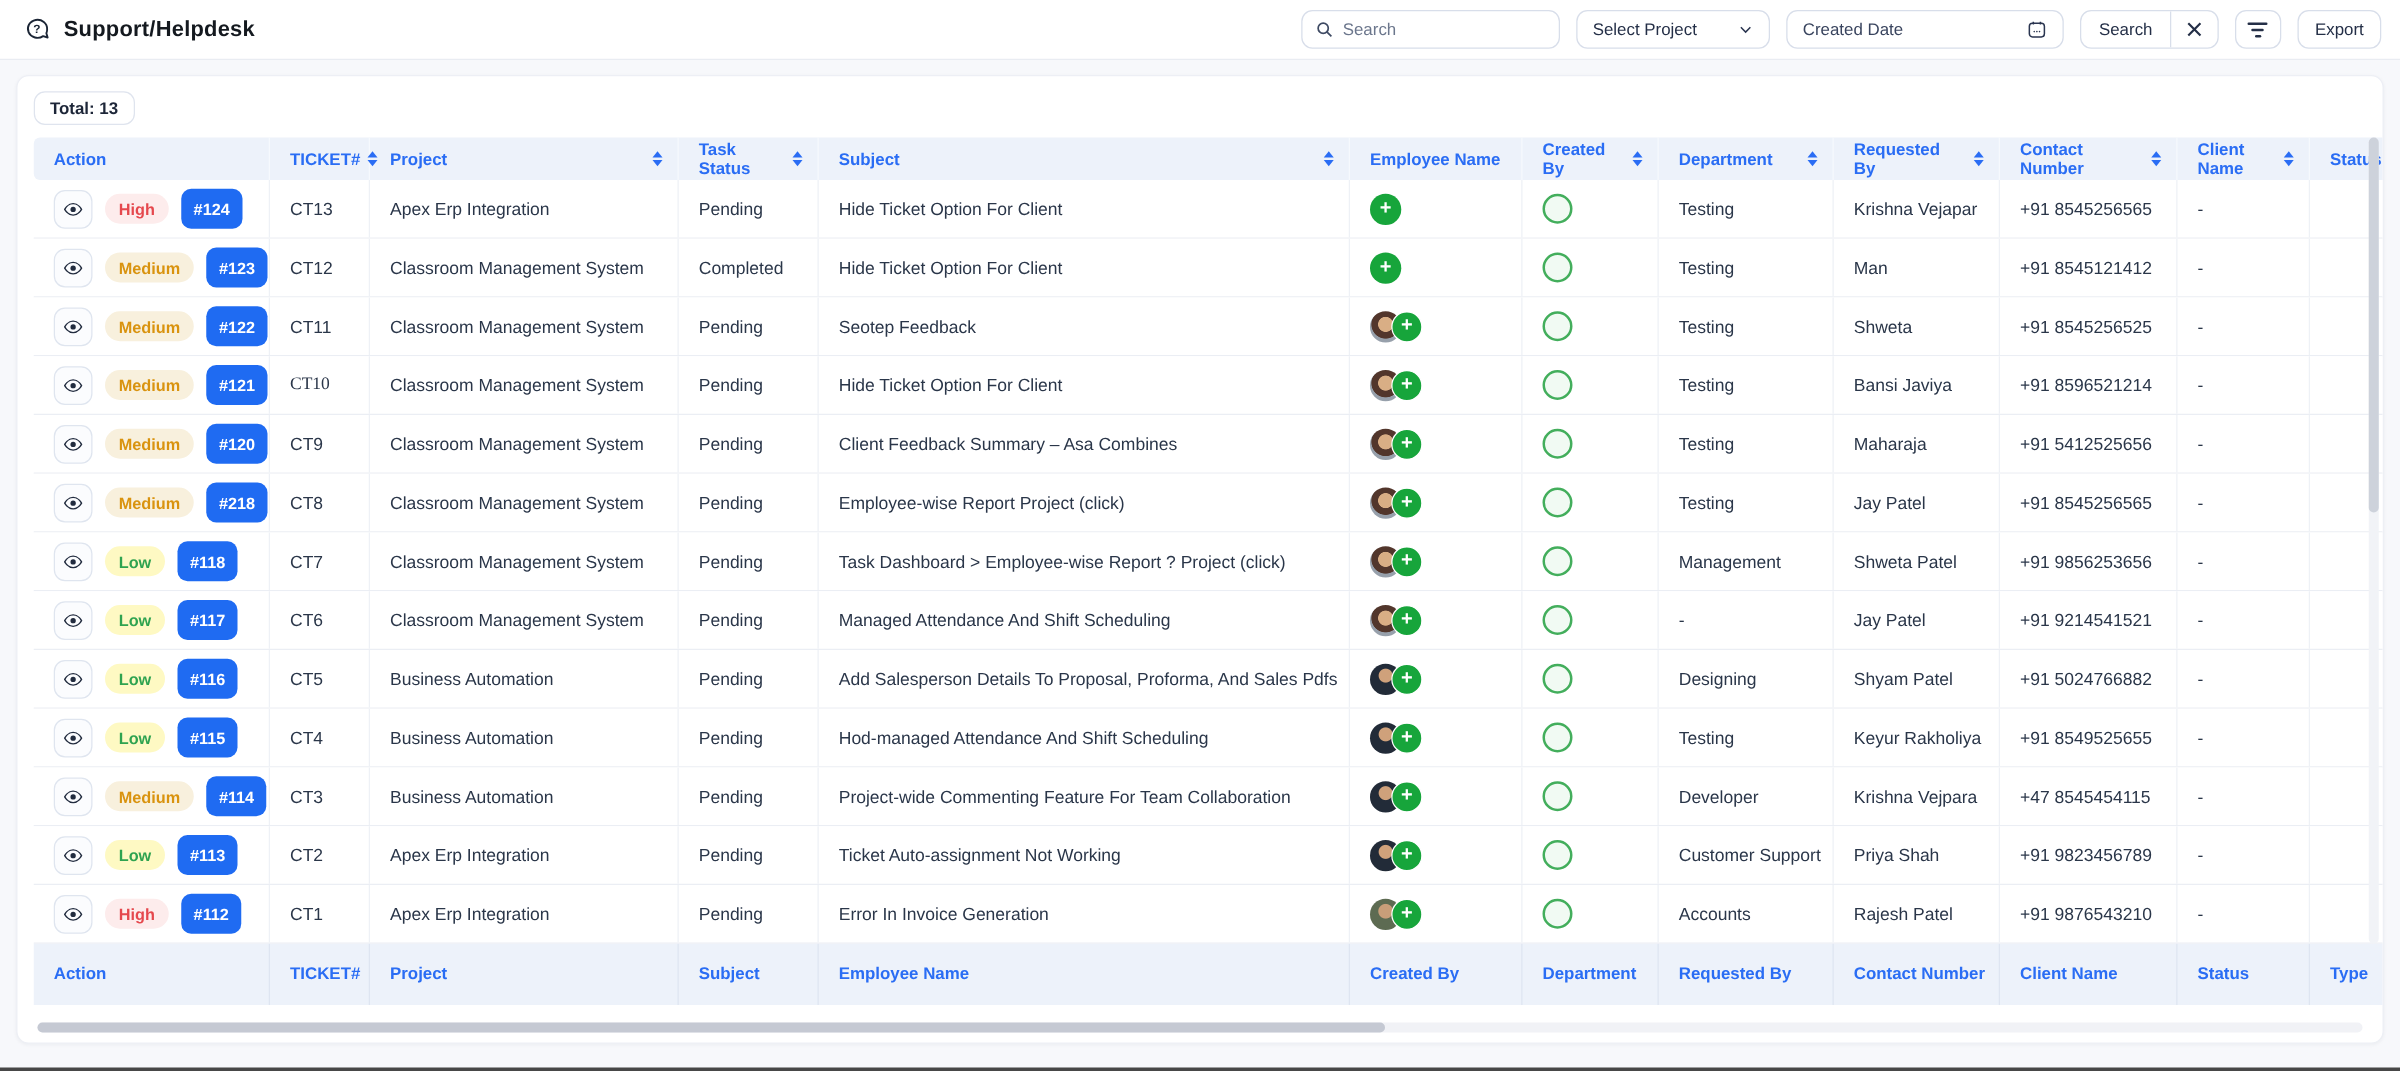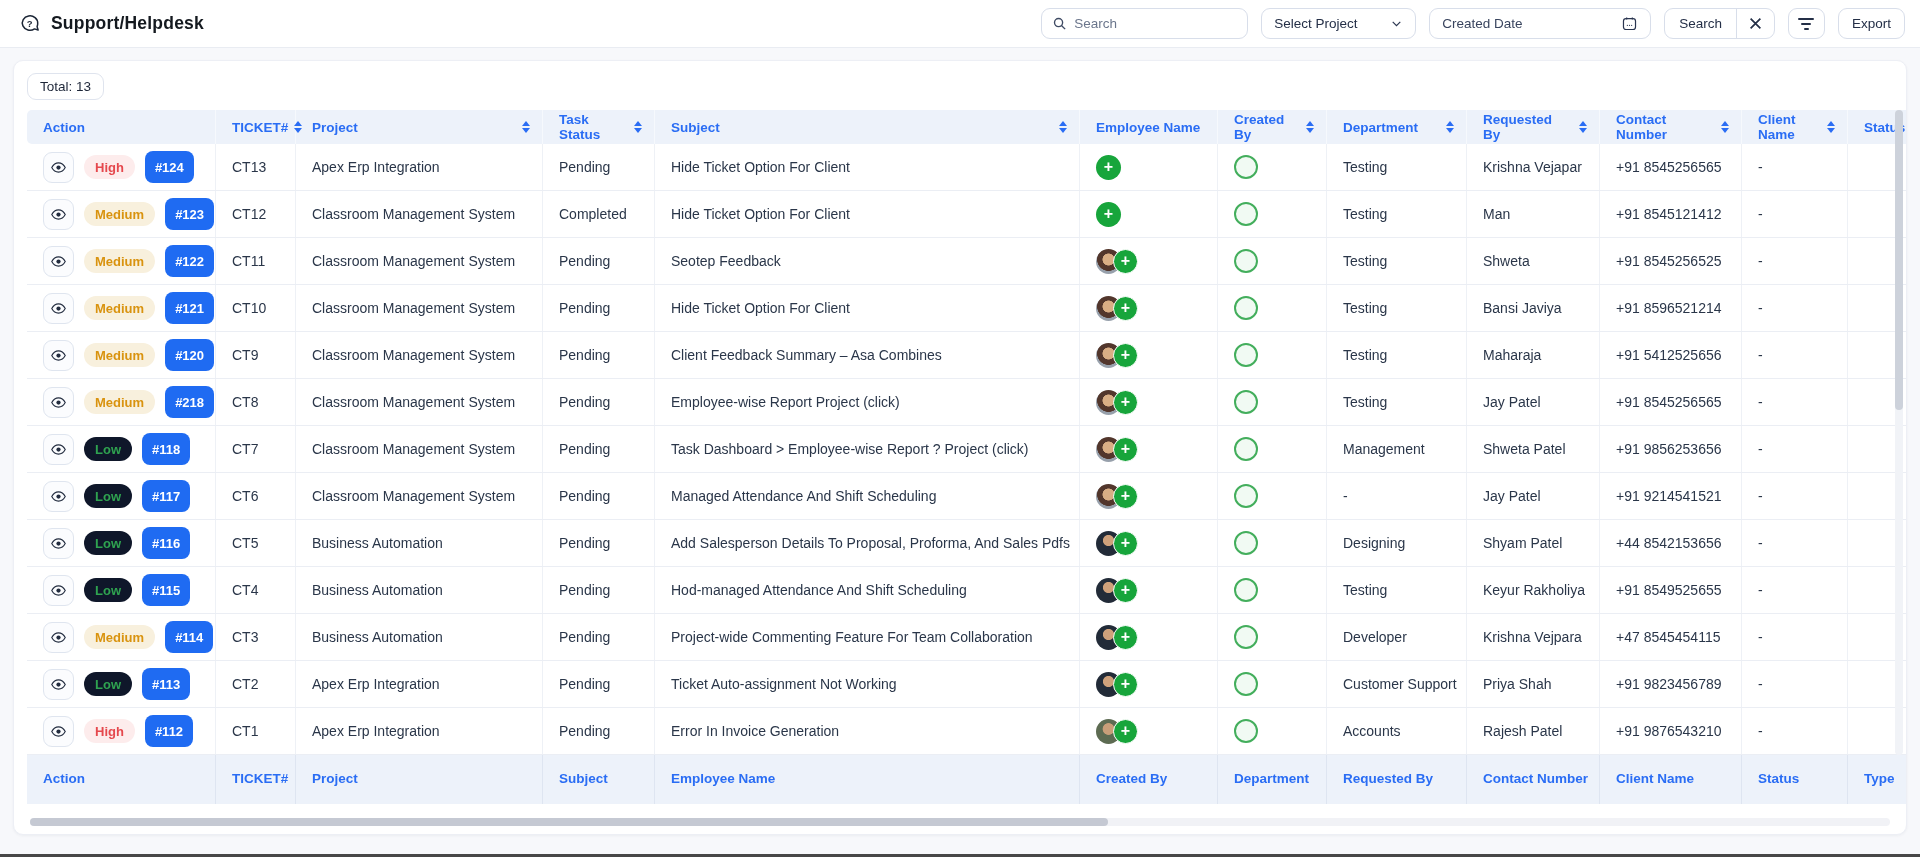--- a/index.html
+++ b/index.html
@@ -23,38 +23,38 @@
   .icon-btn{width:37px;justify-content:center;cursor:pointer}
   .export-btn{padding:0 13px;cursor:pointer;font-weight:500}
   .filter-lines{display:flex;flex-direction:column;gap:3px;align-items:center}
   .filter-lines i{display:block;height:2px;background:#242f47;border-radius:2px}
   .filter-lines i:nth-child(1){width:16px}
   .filter-lines i:nth-child(2){width:10px}
   .filter-lines i:nth-child(3){width:5px}
 
   
   .card{position:absolute;left:13px;right:13px;top:60px;height:775px;background:#fff;border:1px solid #edeff5;border-radius:10px;box-shadow:0 1px 3px rgba(20,30,60,.05);padding:12px 0 0 13px;overflow:hidden}
-  .total-badge{display:inline-block;border:1px solid #dfe4ee;border-radius:9px;padding:5px 12px;font-size:13.5px;font-weight:400;color:#1d2638;background:#fff;margin-bottom:10px}
+  .total-badge{display:inline-block;border:1px solid #dfe4ee;border-radius:9px;padding:5px 12px;font-size:13.5px;font-weight:700;color:#1d2638;background:#fff;margin-bottom:10px}
 
   
   .tbl{width:1960px}
   .thead{display:flex;height:34px;background:#edf2fa;border-radius:5px;align-items:stretch}
   .th{display:flex;align-items:center;justify-content:space-between;padding:0 12px 0 16px;color:#2a6df4;font-size:13.5px;font-weight:700;border-right:1px solid #f6f9fd;flex:none}
   .sort{display:inline-flex;flex-direction:column;gap:2px;margin-left:6px;cursor:pointer}
   .sort i{width:0;height:0;border-left:4px solid transparent;border-right:4px solid transparent;display:block}
   .sort .up{border-bottom:5px solid #2a6df4}
   .sort .dn{border-top:5px solid #2a6df4}
   .tr{display:flex;height:47px;border-bottom:1px solid #ebeef4;align-items:stretch;background:#fff}
   .td{display:flex;align-items:center;padding:0 6px 0 16px;font-size:14px;color:#2a3649;border-right:1px solid #eef1f6;flex:none;white-space:nowrap;overflow:hidden}
   .td-action{gap:10px}
   .eye-btn{width:31px;height:31px;border:1px solid #dfe5ef;border-radius:9px;background:#fbfcfe;display:flex;align-items:center;justify-content:center;cursor:pointer;flex:none}
   .pill{height:24px;padding:0 11px;border-radius:12px;font-size:13px;font-weight:700;display:flex;align-items:center}
   .p-high{color:#e5484d;background:#fdecec}
   .p-medium{color:#d9930f;background:#f8f0dd}
-  .p-low{color:#2fa350;background:#0f172a}
+  .p-low{color:#2fa350;background:#fef9c3}
   .ticket-badge{height:26px;padding:16px 10px;border-radius:8px;background:#1f6bf2;color:#fff;font-weight:700;font-size:13px;display:flex;align-items:center;cursor:pointer}
   .avatar{width:25px;height:25px;border-radius:50%;flex:none;position:relative;z-index:1}
   .avatar.female-photo{background:radial-gradient(circle at 50% 42%,#d9ae85 30%,#52362c 33%,#52362c 58%,#97a0ab 61%)}
   .avatar.male-suit-photo{background:radial-gradient(circle at 50% 38%,#cfa17b 26%,#222b38 30%)}
   .avatar.male-photo{background:radial-gradient(circle at 50% 40%,#c99e79 28%,#5d6b52 32%)}
   .plus-btn{width:25px;height:25px;border-radius:50%;background:#17a53b;color:#fff;border:none;font-size:16px;font-weight:700;display:flex;align-items:center;justify-content:center;cursor:pointer;position:relative;z-index:2;line-height:1;flex:none}
   .plus-btn::before{content:"+"}
   .avatar + .plus-btn{margin-left:-8px;border:1.5px solid #fff}
   .createdby-circle{width:24px;height:24px;border-radius:50%;border:2px solid #43ae5c;background:#f1faf3;cursor:pointer;flex:none}
 
@@ -291,21 +291,21 @@
     <div class="td td-action" style="width: 189px;">
       <button class="eye-btn">
         <svg width="17" height="17" viewBox="0 0 24 24">
                 <path d="M2.5 12S6 5.5 12 5.5 21.5 12 21.5 12 18 18.5 12 18.5 2.5 12 2.5 12z" fill="none" stroke="#222c3f" stroke-width="1.6"></path>
                 <circle cx="12" cy="12" r="3" fill="#222c3f"></circle>
               </svg>
       </button>
       <span class="pill p-medium">Medium</span>
       <span class="ticket-badge">#121</span>
     </div>
-    <div class="td" style="width: 80px;">CT10</div>
+    <div class="td" style="width: 80px; font-family: Liberation Serif, serif;">CT10</div>
     <div class="td" style="width: 247px;">Classroom Management System</div>
     <div class="td" style="width: 112px;">Pending</div>
     <div class="td" style="width: 425px;">Hide Ticket Option For Client</div>
     <div class="td" style="width: 138px;">
       <span class="avatar female-photo"></span>
       <button class="plus-btn"></button>
     </div>
     <div class="td" style="width: 109px;">
       <span class="createdby-circle"></span>
     </div>
@@ -449,21 +449,21 @@
     <div class="td" style="width: 425px;">Add Salesperson Details To Proposal, Proforma, And Sales Pdfs</div>
     <div class="td" style="width: 138px;">
       <span class="avatar male-suit-photo"></span>
       <button class="plus-btn"></button>
     </div>
     <div class="td" style="width: 109px;">
       <span class="createdby-circle"></span>
     </div>
     <div class="td" style="width: 140px;">Designing</div>
     <div class="td" style="width: 133px;">Shyam Patel</div>
-    <div class="td" style="width: 142px;">+44 8542153656</div>
+    <div class="td" style="width: 142px;">+91 5024766882</div>
     <div class="td" style="width: 106px;">-</div>
     <div class="td" style="width: 130px;"></div>
   </div>
 
   <div class="tr">
     <div class="td td-action" style="width: 189px;">
       <button class="eye-btn">
         <svg width="17" height="17" viewBox="0 0 24 24">
                 <path d="M2.5 12S6 5.5 12 5.5 21.5 12 21.5 12 18 18.5 12 18.5 2.5 12 2.5 12z" fill="none" stroke="#222c3f" stroke-width="1.6"></path>
                 <circle cx="12" cy="12" r="3" fill="#222c3f"></circle>

